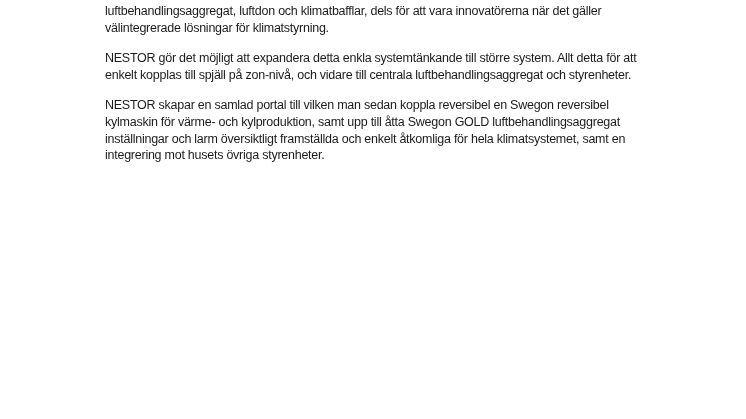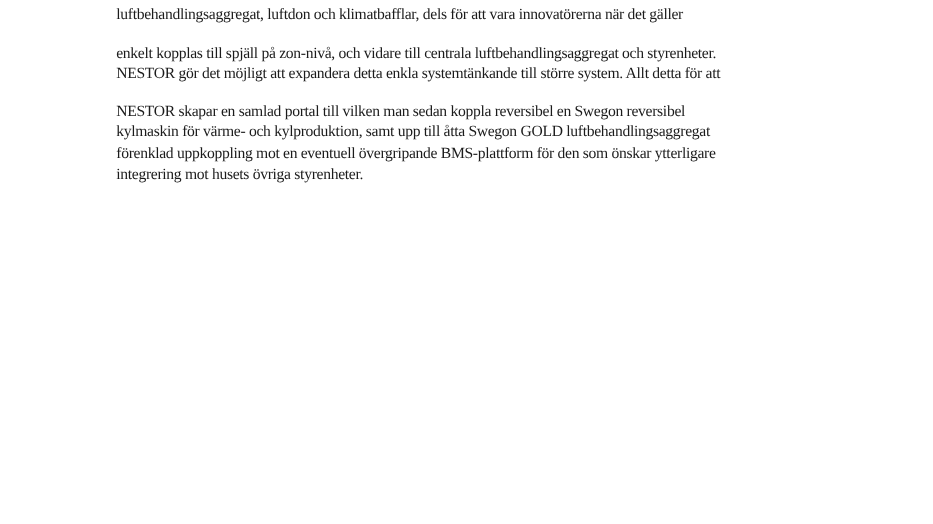--- a/index.html
+++ b/index.html
@@ -15,45 +15,45 @@
     font-family: "Liberation Sans", sans-serif;
   }
   .doc-page {
     position: absolute;
     left: 90px;
     top: 3px;
     width: 600px;
     color: #1b1b1b;
   }
   .paragraph {
-    margin: 0 0 14px 3px;
-    font-family: Liberation Serif, serif;
+    margin: 0 0 14px 15px;
   }
   .text-line {
     font-size: 12.5px;
     line-height: 16.6px;
     letter-spacing: -0.25px;
     white-space: pre;   
     color: #1b1b1b;
   }
 </style>
 </head>
 <body>
 
 <div class="doc-page">
 
   <div class="paragraph">
     <div class="text-line">luftbehandlingsaggregat, luftdon och klimatbafflar, dels för att vara innovatörerna när det gäller</div>
+    <div class="text-line">välintegrerade lösningar för klimatstyrning.</div>
   </div>
 
   <div class="paragraph">
+    <div class="text-line">NESTOR gör det möjligt att expandera detta enkla systemtänkande till större system. Allt detta för att</div>
     <div class="text-line">enkelt kopplas till spjäll på zon-nivå, och vidare till centrala luftbehandlingsaggregat och styrenheter.</div>
-    <div class="text-line">NESTOR gör det möjligt att expandera detta enkla systemtänkande till större system. Allt detta för att</div>
   </div>
 
   <div class="paragraph">
     <div class="text-line">NESTOR skapar en samlad portal till vilken man sedan koppla reversibel en Swegon reversibel</div>
     <div class="text-line">kylmaskin för värme- och kylproduktion, samt upp till åtta Swegon GOLD luftbehandlingsaggregat</div>
-    <div class="text-line">förenklad uppkoppling mot en eventuell övergripande BMS-plattform för den som önskar ytterligare</div>
+    <div class="text-line">inställningar och larm översiktligt framställda och enkelt åtkomliga för hela klimatsystemet, samt en</div>
     <div class="text-line">integrering mot husets övriga styrenheter.</div>
   </div>
 
 </div>
 
 </body></html>

